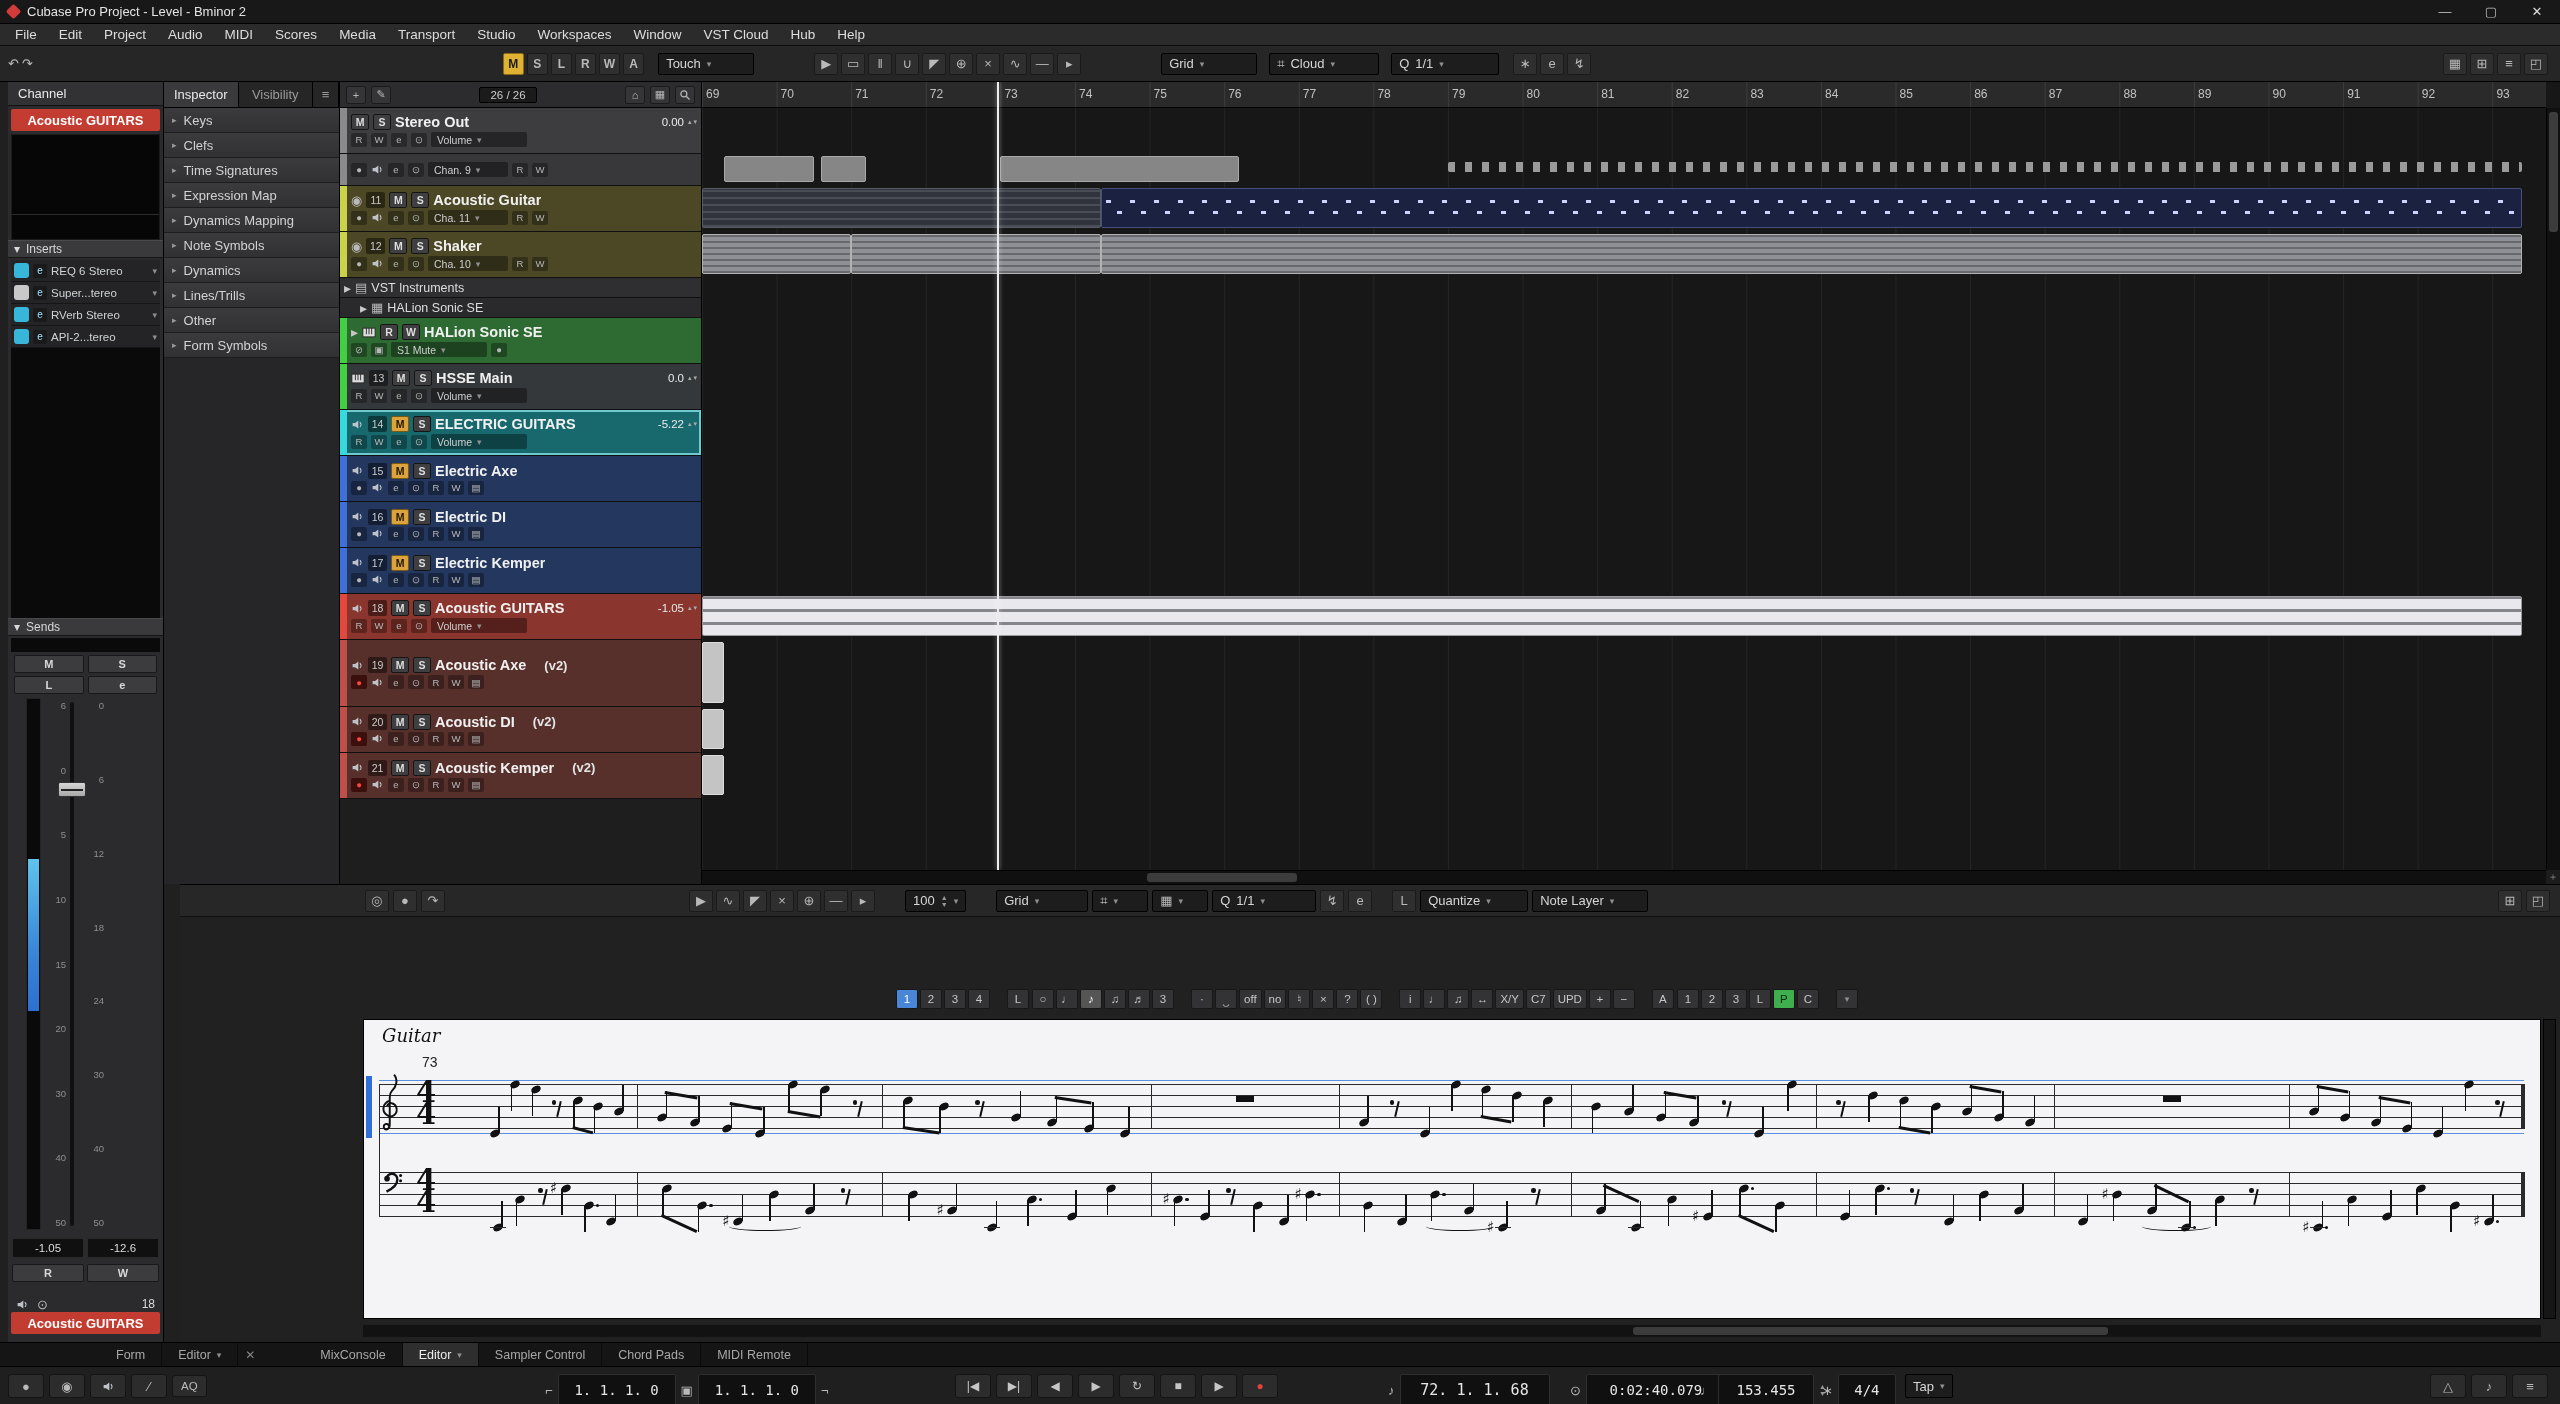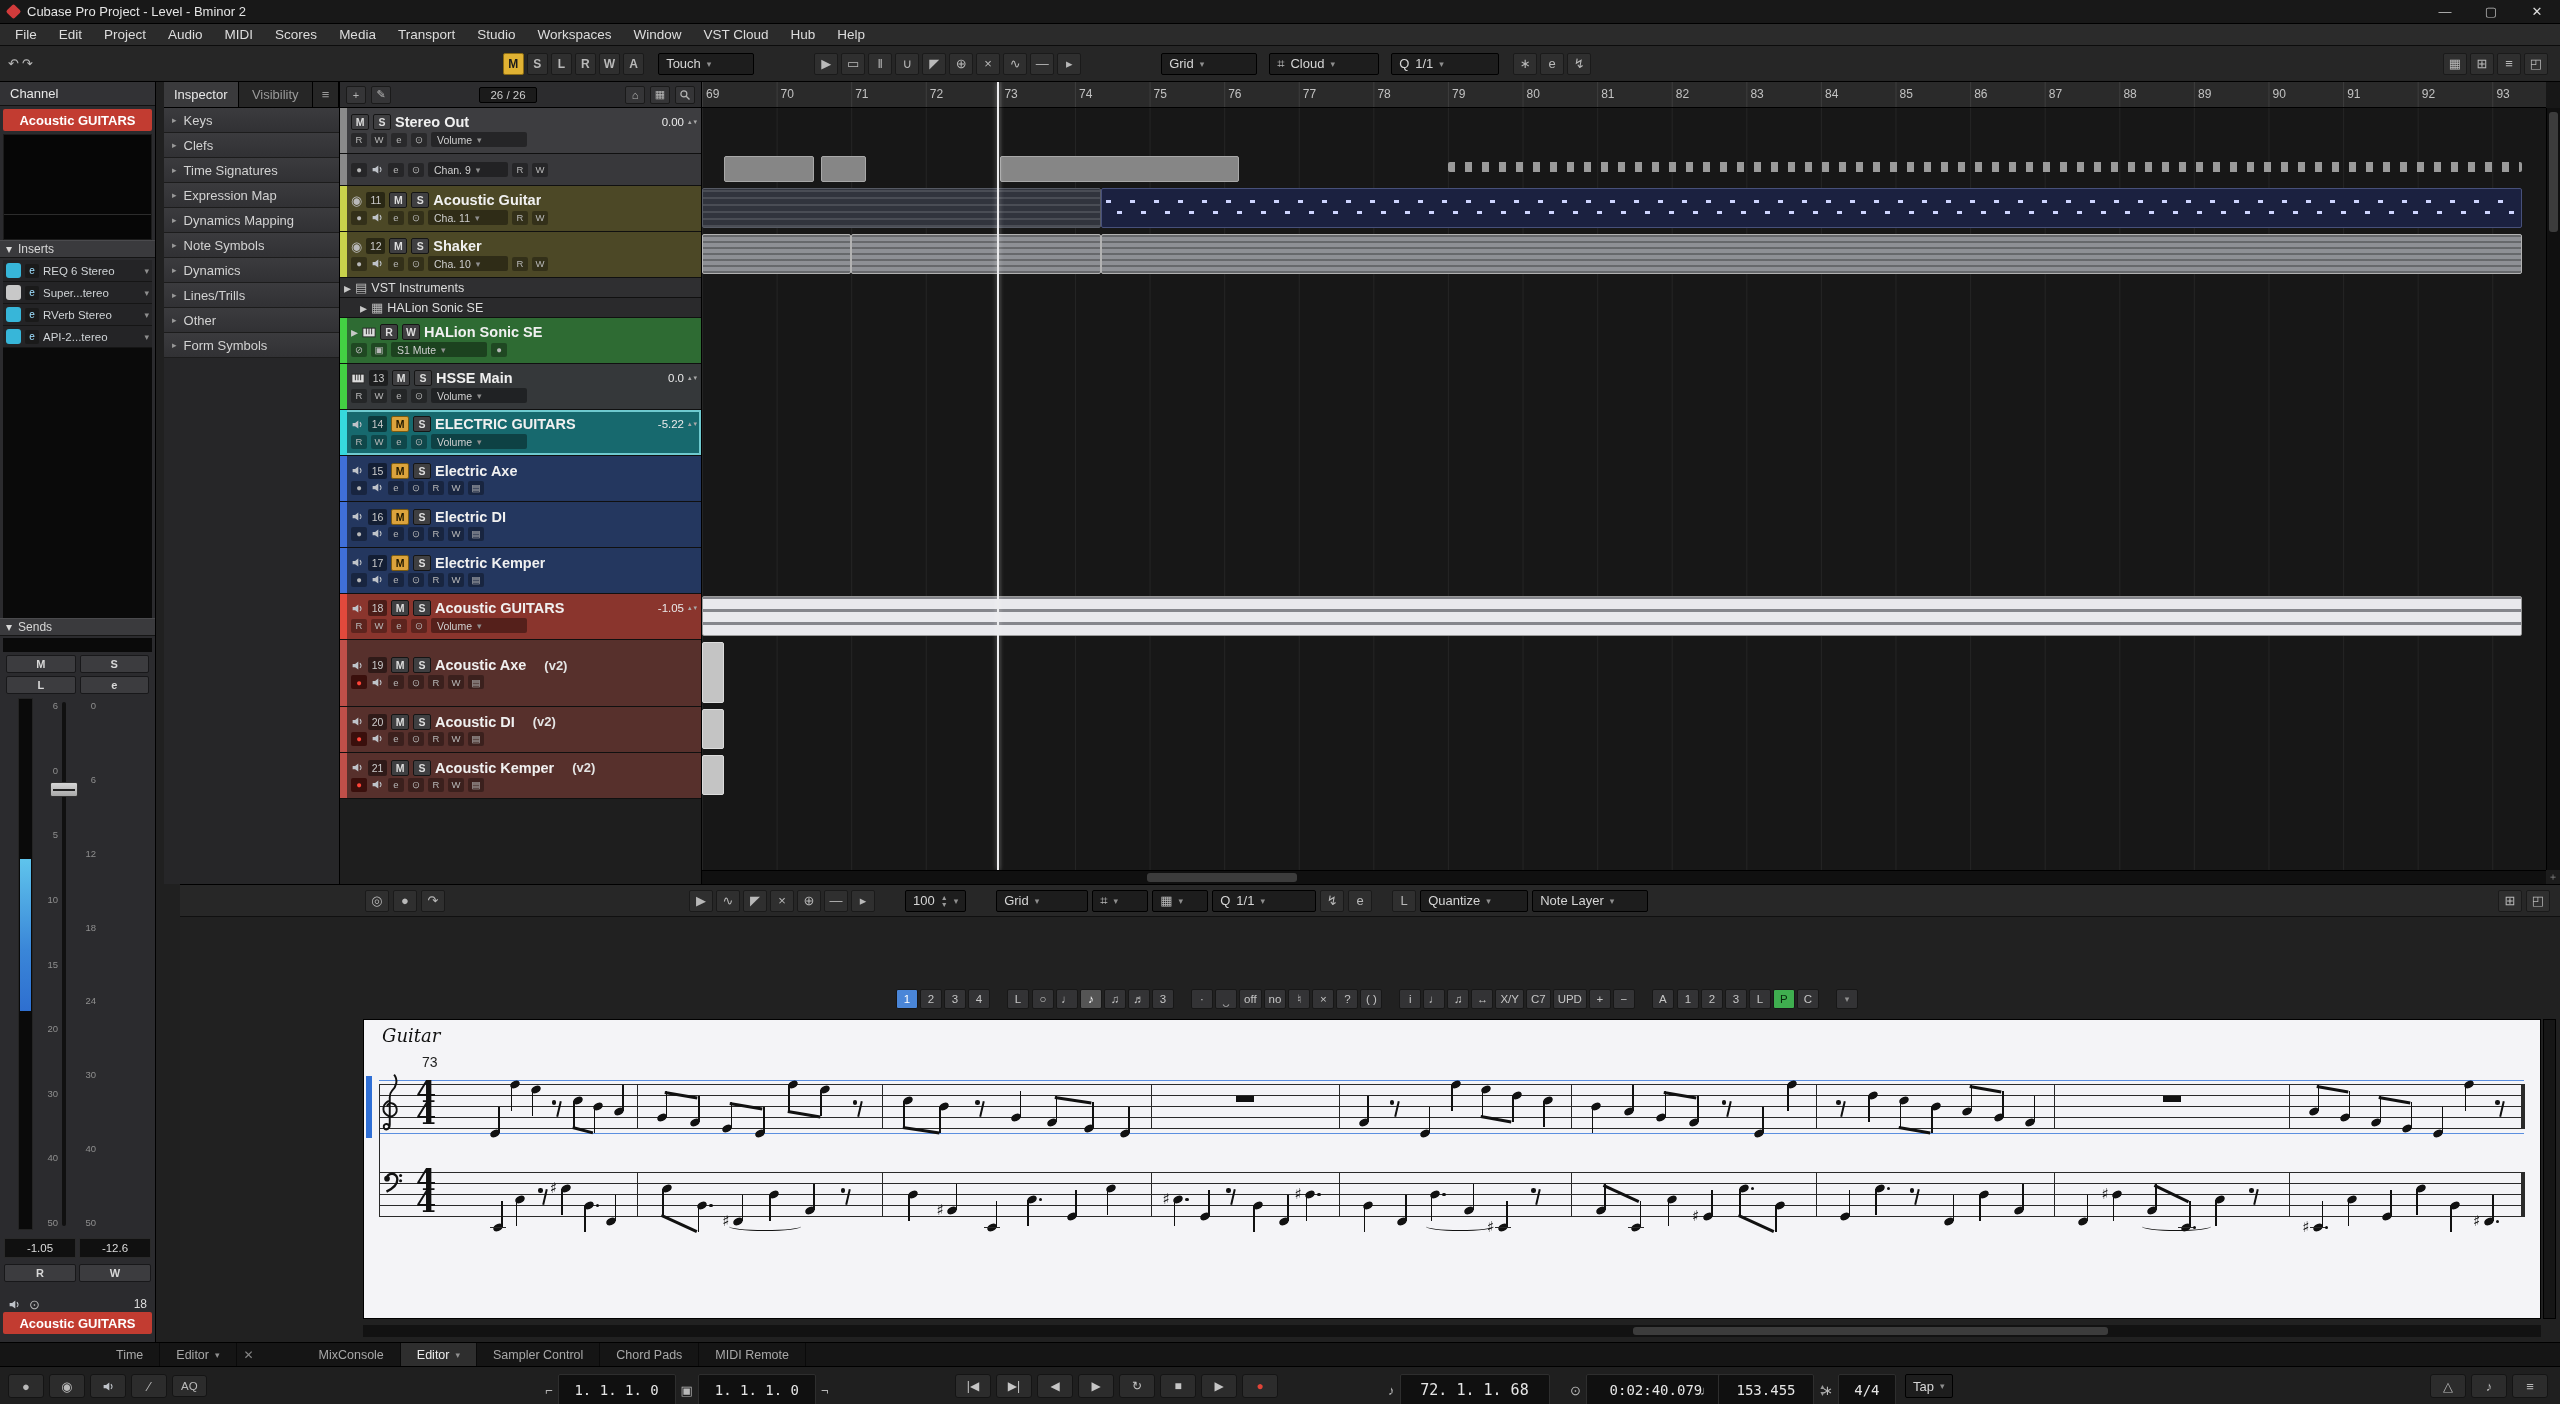--- a/index.html
+++ b/index.html
@@ -18,21 +18,21 @@
 .toolbar{position:absolute;top:46px;left:0;right:0;height:36px;background:#262626;border-bottom:1px solid #000;display:flex;align-items:center}
 .tb-grp{display:flex;align-items:center;gap:3px}
 .tbtn{min-width:24px;height:22px;background:#2f2f2f;border:1px solid #1a1a1a;border-radius:2px;display:flex;align-items:center;justify-content:center;font-size:13px;color:#b9b9b9;padding:0 4px}
 .tbtn.ab{min-width:21px;font-weight:bold;font-size:12px}
 .tbtn.m-act{background:#e0b233;color:#1b1b1b;border-color:#8a6b14}
 .dd{height:22px;background:#1d1d1d;border:1px solid #000;border-radius:2px;display:flex;align-items:center;gap:6px;padding:0 7px;font-size:13px;color:#d6d6d6}
 .caret{font-size:9px;color:#8f8f8f}
 .ic{display:inline-flex;align-items:center;justify-content:center;font-size:13px;color:#b9b9b9}
 
 .content{position:absolute;top:82px;left:0;right:0;height:1260px;background:#202020}
-.channel{position:absolute;top:0;left:0;width:156px;height:1260px;background:#2b2b2e;border-right:1px solid #000}
+.channel{position:absolute;top:0;left:8px;width:156px;height:1260px;background:#2b2b2e;border-right:1px solid #000}
 .upper{position:absolute;top:0;left:164px;right:0;height:802px}
 .inspector{position:absolute;top:0;left:0;width:176px;height:802px;background:#262628;border-right:1px solid #000}
 .tracklist{position:absolute;top:0;left:176px;width:362px;height:802px;background:#232323;border-right:1px solid #000}
 .arrange{position:absolute;top:0;left:538px;right:0;height:802px;background:#171717;overflow:hidden}
 .lowerzone{position:absolute;top:802px;left:180px;right:0;height:458px;background:#212121;border-top:1px solid #000}
 
 .ch-tab{position:absolute;top:0;left:0;right:0;height:24px;background:#323235;border-bottom:1px solid #111;display:flex;align-items:center;padding-left:10px;font-size:13px;color:#e8e8e8}
 .ch-red{position:absolute;left:3px;right:3px;height:22px;background:#c23c31;color:#fff;font-weight:bold;font-size:13px;display:flex;align-items:center;justify-content:center;border-radius:2px}
 .ch-red.top{top:27px}
 .ch-red.bot{bottom:8px}
@@ -1352,21 +1352,21 @@
         </div><span class="acc" style="left: 2109.05px; top: 192px;">♯</span><span class="ndot" style="left: 2132.05px; top: 200px;"></span></div>
     <div class="lz-vscroll"></div>
     <div class="lz-hscroll">
         <div class="lz-hthumb"></div>
       </div>
   </div>
 </div>
 
 <div class="tabsbar">
   <div class="lgrp">
-      <div class="tab">Time</div>
+      <div class="tab">Form</div>
       <div class="tab">Editor<span class="caret">▾</span></div>
     </div>
   <span class="tab-x">✕</span>
   <div class="mgrp">
       <div class="tab">MixConsole</div>
       <div class="tab act">Editor<span class="caret">▾</span></div>
       <div class="tab">Sampler Control</div>
       <div class="tab">Chord Pads</div>
       <div class="tab">MIDI Remote</div>
     </div>

